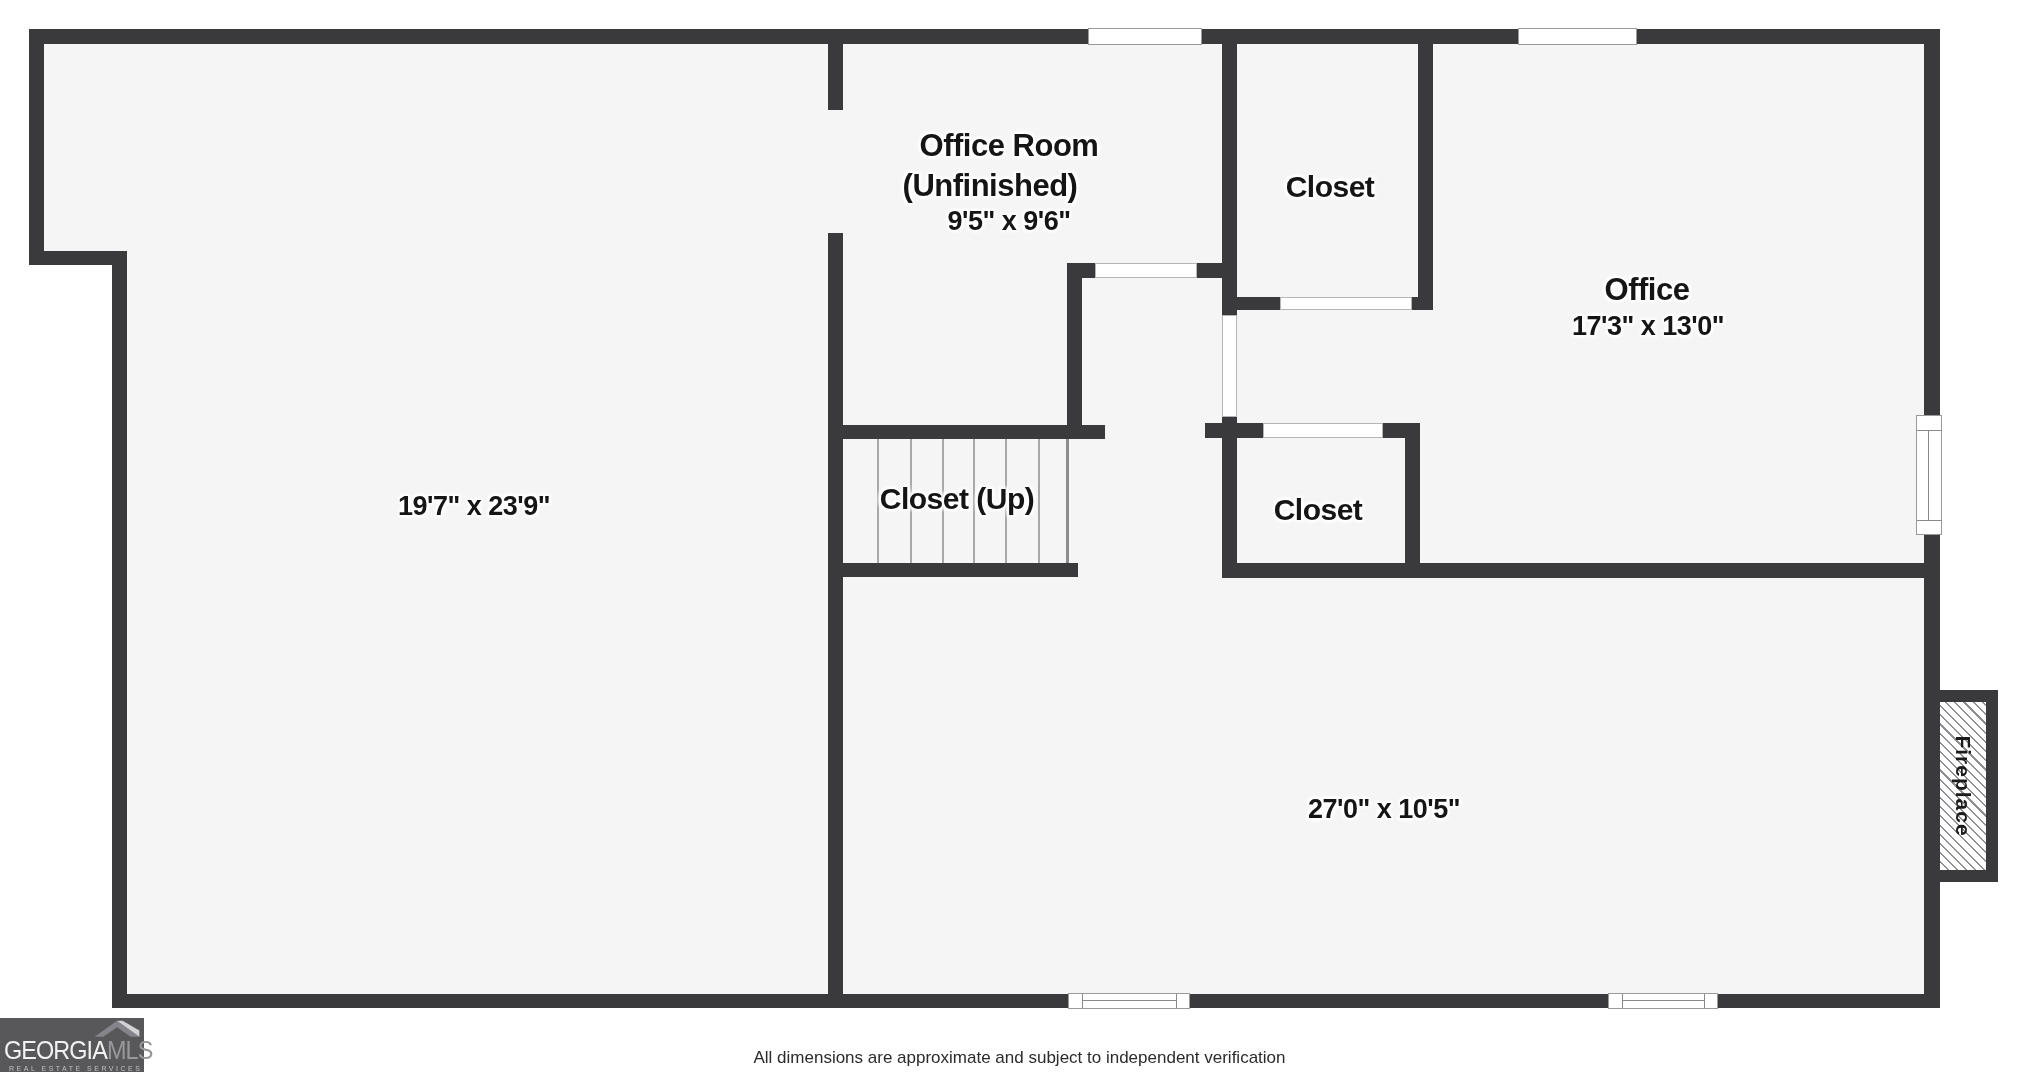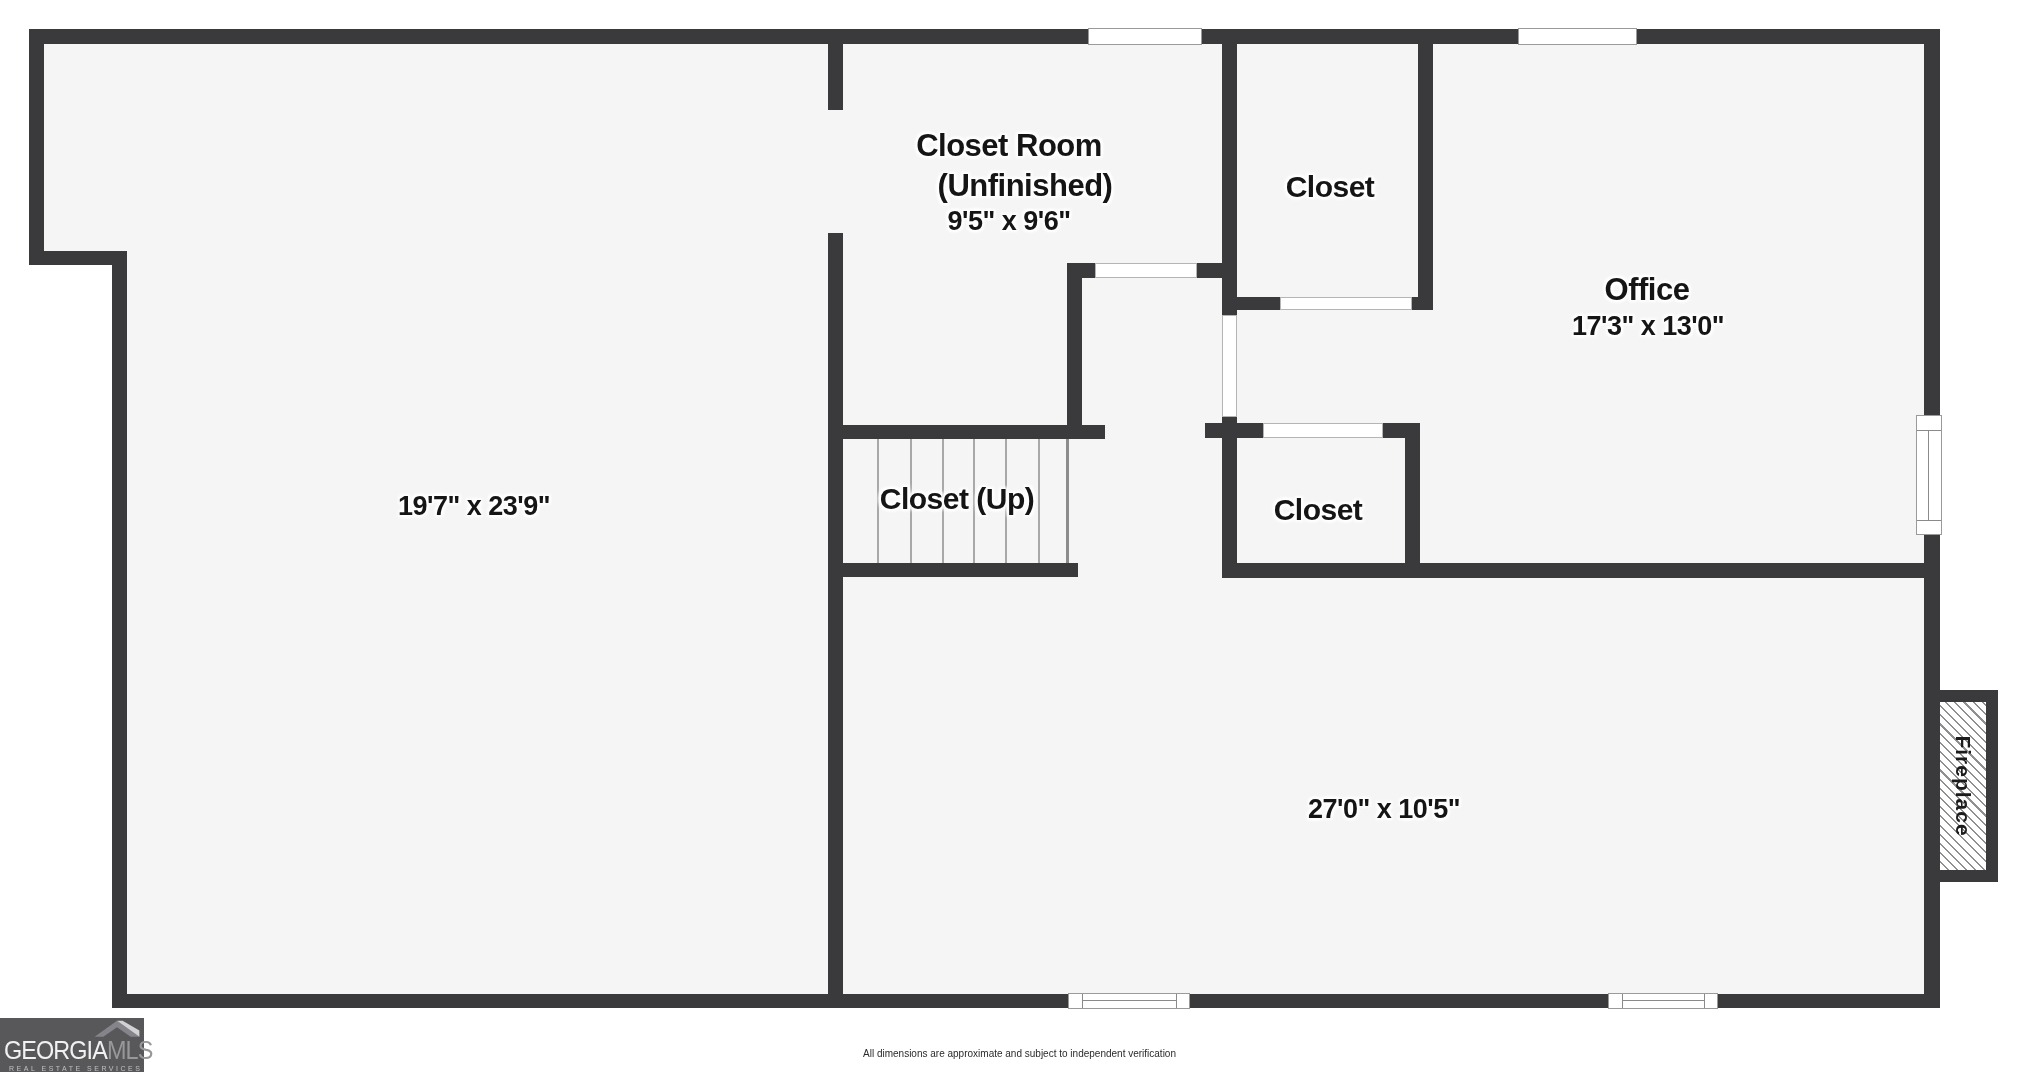--- a/index.html
+++ b/index.html
@@ -40,21 +40,21 @@
     transform:scaleX(0.9);transform-origin:left center;white-space:nowrap;
   }
   .logo-georgia{color:#f1f1f2;}
   .logo-mls{color:#98989b;}
   .logo-tagline{
     position:absolute;left:9px;top:47px;font-size:7px;font-weight:400;
     letter-spacing:2.5px;color:#c0c0c2;white-space:nowrap;
   }
   .disclaimer{
     position:absolute;left:0;top:1048px;width:2039px;text-align:center;
-    font-size:10px;color:#2b2b2b;
+    font-size:17px;color:#2b2b2b;
   }
 </style>
 </head>
 <body style="background: rgb(255, 255, 255);">
 
 <div class="canvas">
 
   <div class="floor" style="left:44px;top:44px;width:1880px;height:950px;"></div>
 
   <div class="outside" style="left:0;top:265px;width:112px;height:743px;"></div>
@@ -118,22 +118,22 @@
   <div class="stair-edge" style="left:1066px;top:439px;height:124px;"></div>
 
   <div class="w" style="left:1940px;top:690px;width:58px;height:12px;"></div>
   <div class="w" style="left:1986px;top:690px;width:12px;height:192px;"></div>
   <div class="w" style="left:1940px;top:870px;width:58px;height:12px;"></div>
   <div class="hatch" style="left:1940px;top:702px;width:46px;height:168px;"></div>
   <div class="lbl-vert" style="left:1963px;top:786px;">Fireplace</div>
 
   <div class="lbl t27" style="left:474px;top:506px;">19'7" x 23'9"</div>
 
-  <div class="lbl t31" style="left:1009px;top:146px;">Closet Room</div>
-  <div class="lbl t31" style="left:1025px;top:186px;">(Unfinished)</div>
+  <div class="lbl t31" style="left:1009px;top:146px;">Office Room</div>
+  <div class="lbl t31" style="left:990px;top:186px;">(Unfinished)</div>
   <div class="lbl t27" style="left:1009px;top:221px;">9'5" x 9'6"</div>
 
   <div class="lbl t30" style="left:1330px;top:187px;">Closet</div>
 
   <div class="lbl t31" style="left:1647px;top:290px;">Office</div>
   <div class="lbl t27" style="left:1648px;top:326px;">17'3" x 13'0"</div>
 
   <div class="lbl t30" style="left:957px;top:499px;">Closet (Up)</div>
 
   <div class="lbl t30" style="left:1318px;top:510px;">Closet</div>

